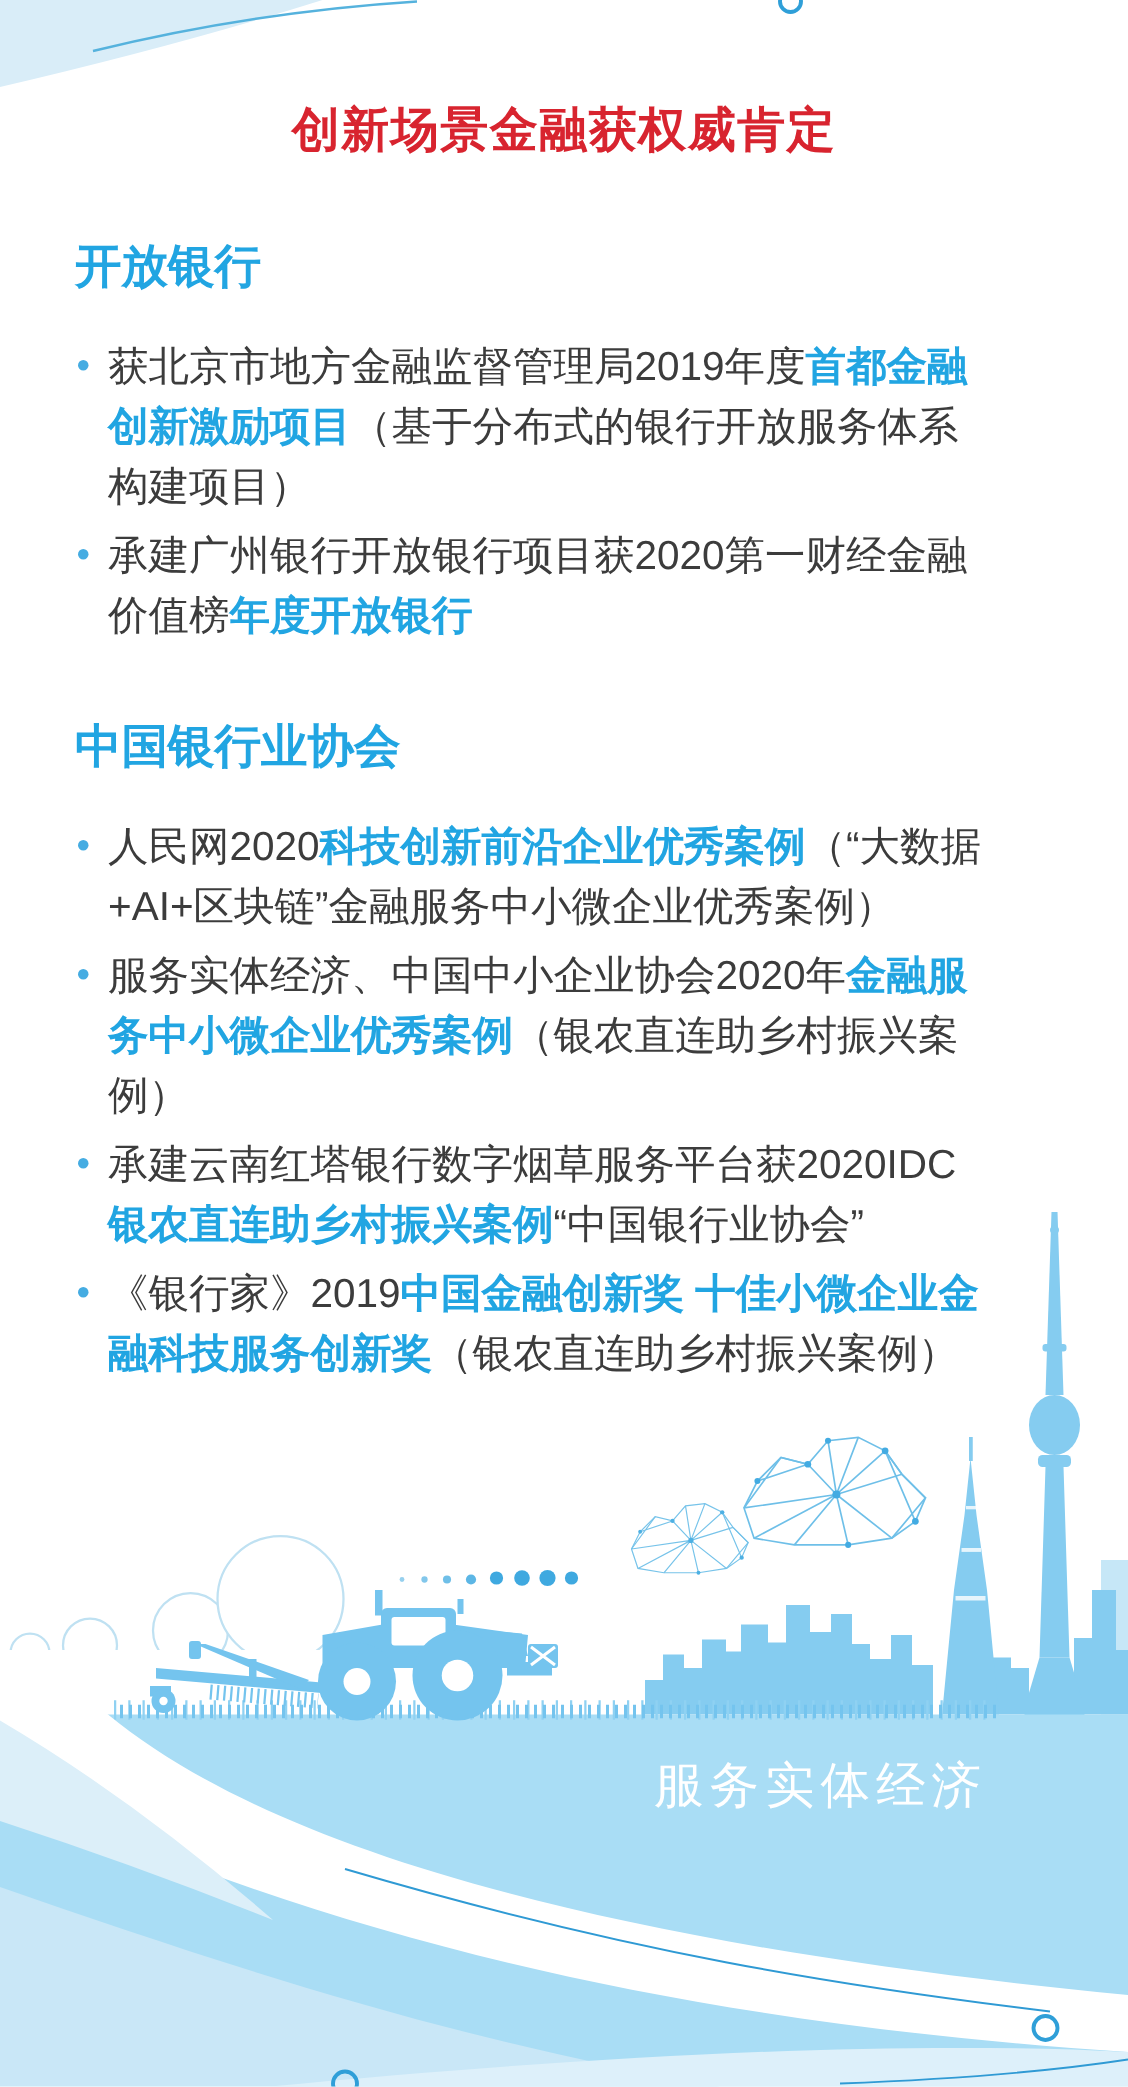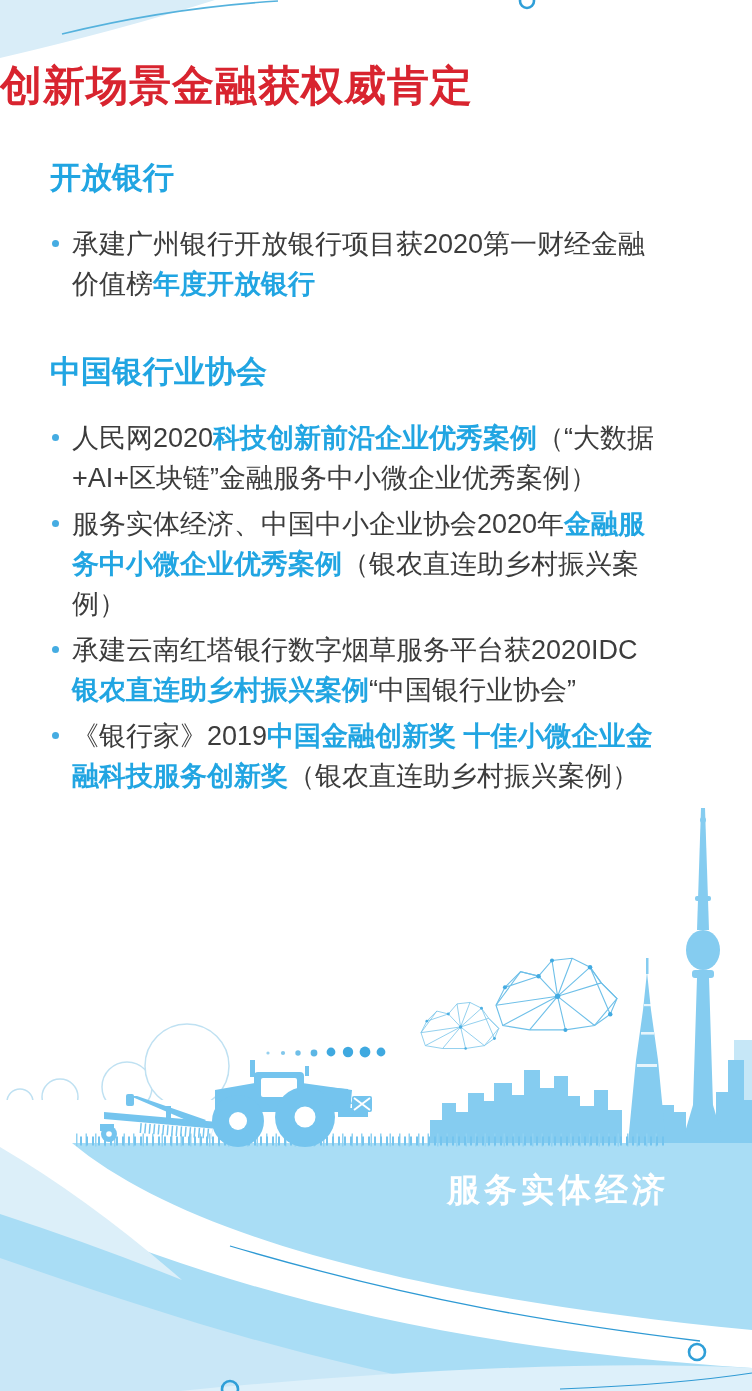--- a/index.html
+++ b/index.html
@@ -3,34 +3,34 @@
 <meta charset="utf-8">
 <style>
   html,body{margin:0;padding:0;}
   body{
     width:752px;height:1391px;position:relative;overflow:hidden;background:#ffffff;
     font-family:"Liberation Sans","DejaVu Sans",sans-serif;
   }
   .decor{position:absolute;inset:0;width:752px;height:1391px;pointer-events:none;}
   .content{position:relative;z-index:1;padding:0 88px 0 50px;}
   h1.page-title{
-    margin:62px -88px 8px -50px;text-align:left;
-    font-size:42px;line-height:48px;font-weight:700;color:var(--title_red);letter-spacing:1px;
+    margin:62px -88px 8px -50px;text-align:center;
+    font-size:32px;line-height:48px;font-weight:700;color:var(--title_red);letter-spacing:1px;
   }
   h2.section-heading{
     margin:46px 0 24px 0;font-size:31px;line-height:44px;font-weight:700;color:var(--accent_blue);
   }
   ul.award-list{list-style:none;margin:0;padding:0;}
   li.award-item{display:flex;align-items:flex-start;gap:13px;margin:0 0 6px 2px;}
   .bullet-dot{flex:0 0 auto;width:7px;height:7px;border-radius:50%;background:var(--bullet_blue);margin-top:16px;}
   p.award-text{margin:0;font-size:27px;line-height:40px;color:var(--body_text);}
   .seg.accent{color:var(--accent_blue);font-weight:700;}
   .footer-slogan{
-    position:absolute;z-index:2;left:447px;top:1168px;
-    font-size:33px;font-weight:700;color:var(--slogan_white);letter-spacing:4px;white-space:nowrap;
+    position:absolute;z-index:2;left:436px;top:1168px;
+    font-size:33px;font-weight:400;color:var(--slogan_white);letter-spacing:4px;white-space:nowrap;
   }
 </style>
 </head>
 <body>
 
 <svg class="decor" viewBox="0 0 752 1391" xmlns="http://www.w3.org/2000/svg">
 
   <path d="M0,0 L215,0 Q120,30 0,58 Z" style="fill:var(--pale_blue)"></path>
   <path d="M62,34 Q168,8 278,1" fill="none" stroke="#55B2DD" stroke-width="1.6"></path>
   <circle cx="527" cy="1" r="7" fill="none" stroke="#2F9FD8" stroke-width="2.6"></circle>
@@ -151,20 +151,24 @@
 </svg>
 
 <div class="content">
   <h1 class="page-title">创新场景金融获权威肯定</h1>
   <main>
       <section>
         <h2 class="section-heading">开放银行</h2>
         <ul class="award-list">
           <li class="award-item">
             <span class="bullet-dot"></span>
+            <p class="award-text"><span class="seg normal">获北京市地方金融监督管理局2019年度</span><span class="seg accent">首都金融创新激励项目</span><span class="seg normal">（基于分布式的银行开放服务体系构建项目）</span></p>
+          </li>
+          <li class="award-item">
+            <span class="bullet-dot"></span>
             <p class="award-text"><span class="seg normal">承建广州银行开放银行项目获2020第一财经金融价值榜</span><span class="seg accent">年度开放银行</span></p>
           </li>
         </ul>
       </section>
       <section>
         <h2 class="section-heading">中国银行业协会</h2>
         <ul class="award-list">
           <li class="award-item">
             <span class="bullet-dot"></span>
             <p class="award-text"><span class="seg normal">人民网2020</span><span class="seg accent">科技创新前沿企业优秀案例</span><span class="seg normal">（“大数据+AI+区块链”金融服务中小微企业优秀案例）</span></p>

